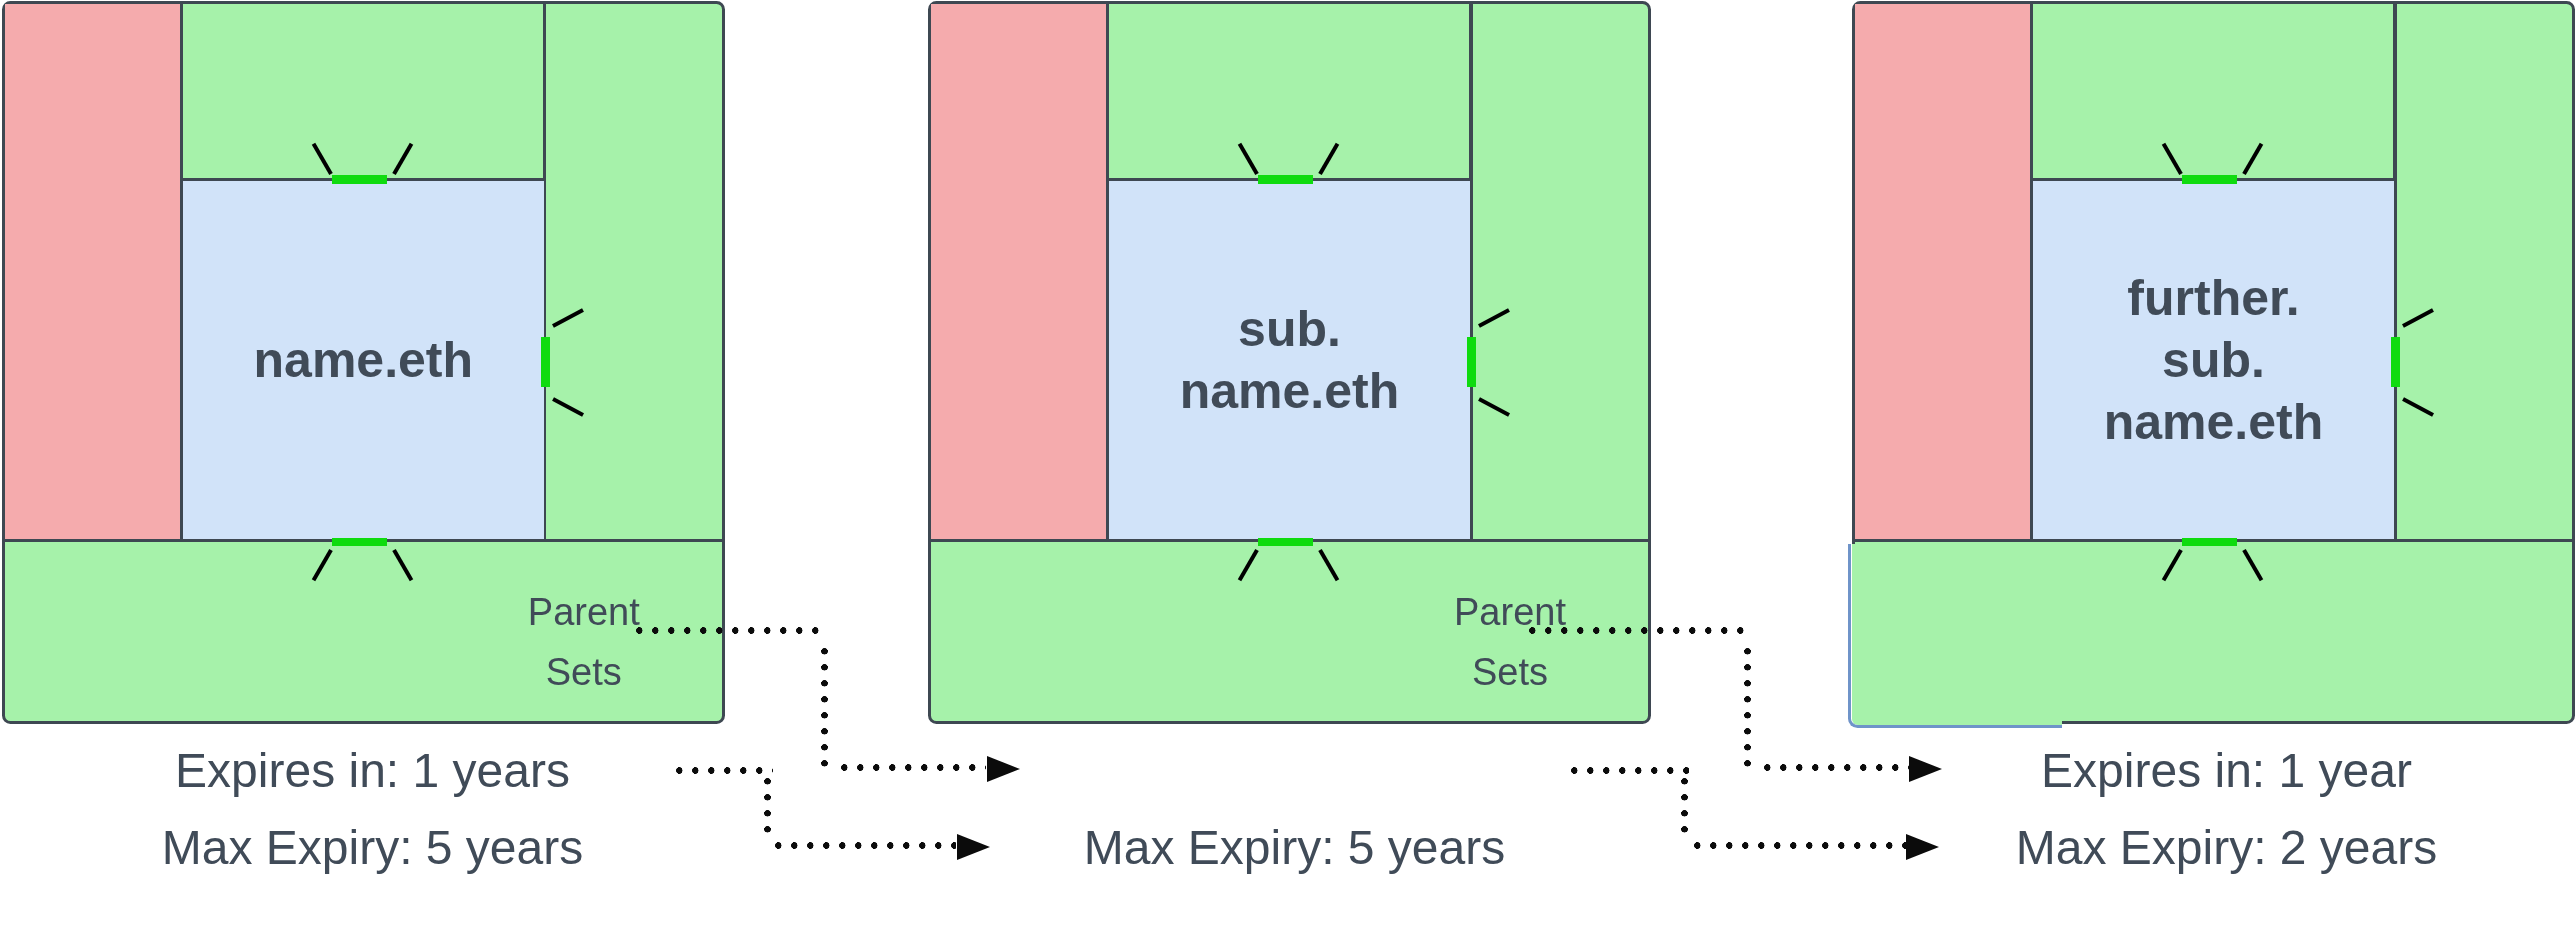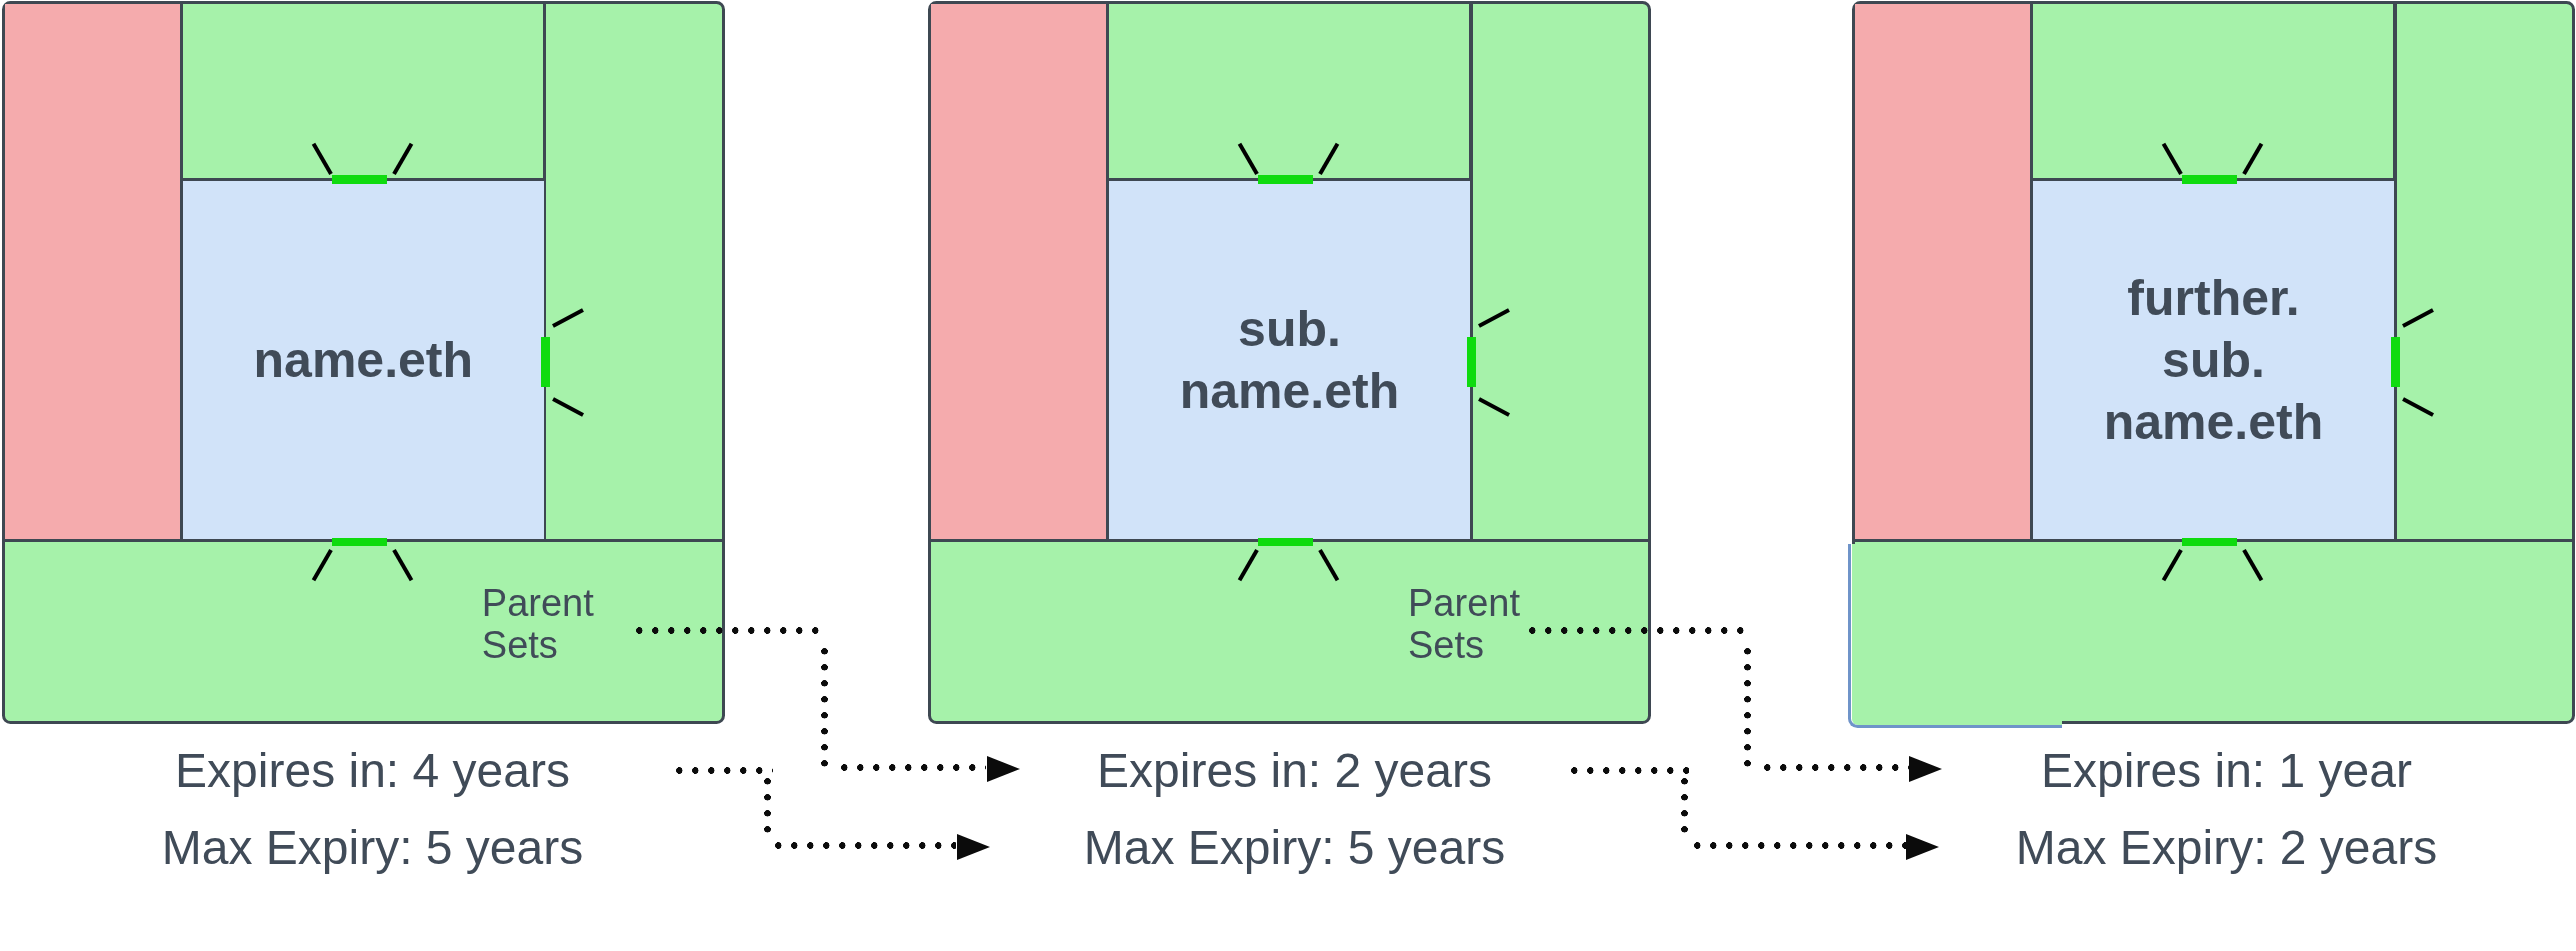--- a/index.html
+++ b/index.html
@@ -18,22 +18,22 @@
         border-right:3.6px solid var(--border);box-sizing:border-box;}
   .vline-right{position:absolute;left:538px;top:0;width:3.6px;height:535px;background:var(--border);}
   .bluebox{position:absolute;left:178px;top:174px;width:361px;height:361px;background:var(--blue);
         border-top:3.6px solid var(--border);box-sizing:border-box;
         display:flex;align-items:center;justify-content:center;}
   .strip{position:absolute;left:0;top:535px;right:0;height:180px;background:var(--green);
         border-top:3.6px solid var(--border);box-sizing:border-box;
         border-bottom-left-radius:5.4px;border-bottom-right-radius:5.4px;}
   .name-label{font-size:50px;font-weight:bold;line-height:62px;text-align:center;
         white-space:pre-line;color:var(--text);}
-  .parent-sets{position:absolute;top:40px;right:36px;width:204px;
-        font-size:38px;line-height:42px;white-space:pre-line;color:var(--text);}
+  .parent-sets{position:absolute;top:40px;right:36px;width:204px;text-align:center;
+        font-size:38px;line-height:60px;white-space:pre-line;color:var(--text);}
   
   .tick{position:absolute;}
   .tick .seg{position:absolute;background:var(--lime);}
   .tick .wv{position:absolute;width:4.2px;height:35px;background:#000;}
   .tick .wh{position:absolute;width:34px;height:4.2px;background:#000;}
   .tick-top{left:323px;top:136px;width:72px;height:47px;}
   .tick-top .seg{left:4.2px;top:35px;width:55px;height:8.4px;}
   .tick-top .wl{left:1.2px;top:-1.2px;transform:rotate(-30deg);transform-origin:50% 100%;}
   .tick-top .wr{left:64px;top:-1.2px;transform:rotate(30deg);transform-origin:50% 100%;}
   .tick-bottom{left:323px;top:529px;width:72px;height:55px;}
@@ -172,23 +172,22 @@
   <div class="dots-h" style="left:1529px;top:627px;width:218px;"></div>
   <div class="dots-v" style="left:1744px;top:648px;height:122px;"></div>
   <div class="dots-h" style="left:1764px;top:764px;width:145px;"></div>
   <div class="arrow-r" style="left:1909px;top:756px;"></div>
 
   <div class="dots-h" style="left:1571px;top:767px;width:118px;"></div>
   <div class="dots-v" style="left:1681px;top:778px;height:62px;"></div>
   <div class="dots-h" style="left:1694px;top:842px;width:212px;"></div>
   <div class="arrow-r" style="left:1906px;top:834px;"></div>
 
-  <div class="cap-row" style="left:0px;width:745px;top:741px;">Expires in: 4 years</div>
+  <div class="cap-row" style="left:0px;width:745px;top:741px;">Expires in: 1 years</div>
   <div class="cap-row" style="left:0px;width:745px;top:818px;">Max Expiry: 5 years</div>
 
-  <div class="cap-row" style="left:934px;width:721px;top:741px;">Expires in: 2 years</div>
   <div class="cap-row" style="left:934px;width:721px;top:818px;">Max Expiry: 5 years</div>
 
   <div class="cap-row" style="left:1863px;width:727px;top:741px;">Expires in: 1 year</div>
   <div class="cap-row" style="left:1863px;width:727px;top:818px;">Max Expiry: 2 years</div>
 
 </div>
 
 
 </body></html>

